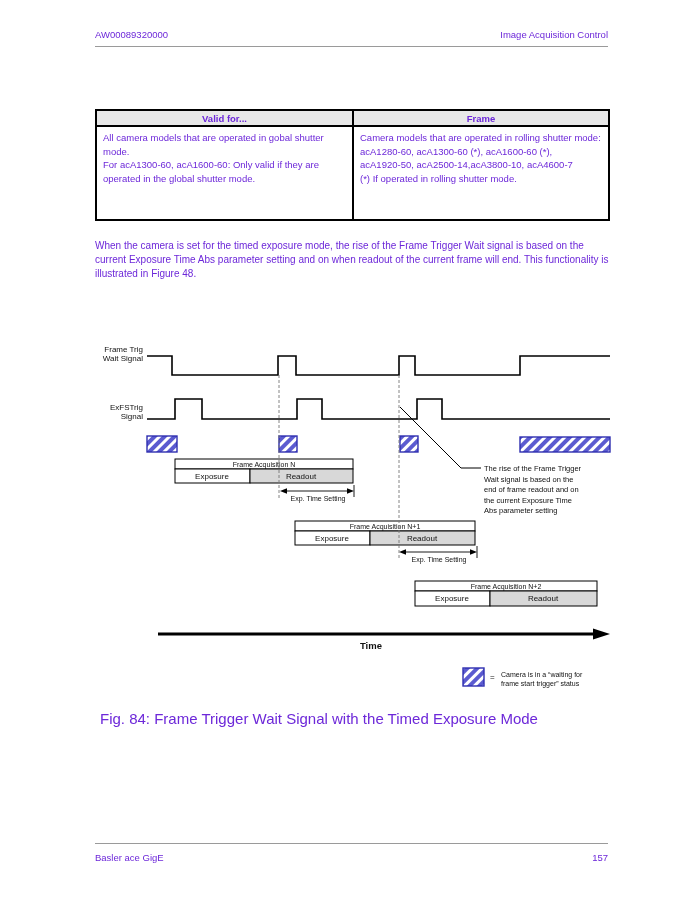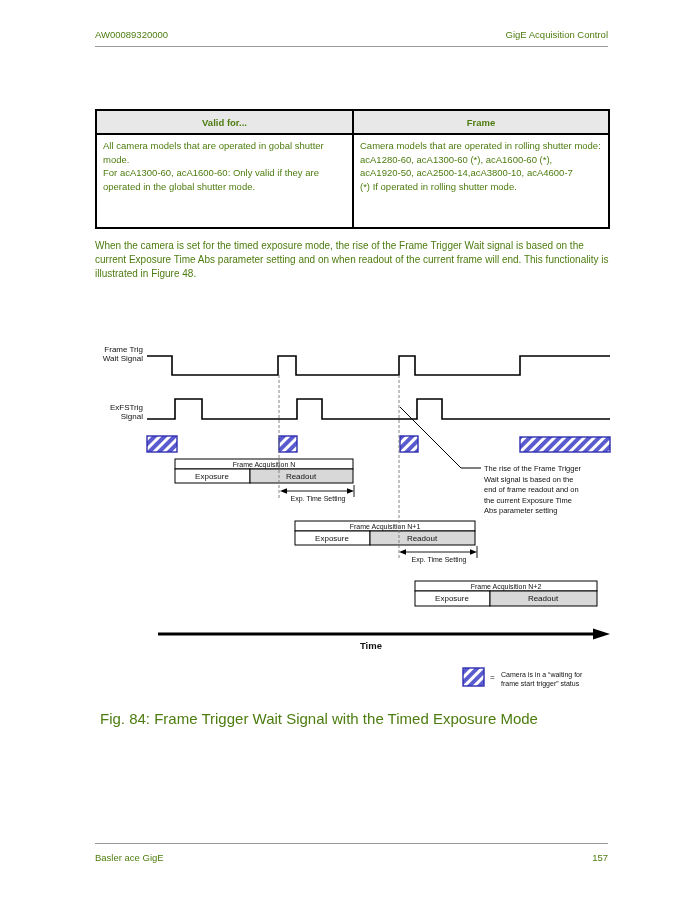--- a/index.html
+++ b/index.html
@@ -1,39 +1,39 @@
 <!DOCTYPE html>
 <html><head>
 <meta charset="utf-8">
 <style>
   * { margin:0; padding:0; box-sizing:border-box; }
   html,body { background:#fff; }
   .page {
     position:relative; width:677px; height:899px; background:#ffffff;
-    font-family:"Liberation Sans", sans-serif; color:#4d7c0f; overflow:hidden;
+    font-family:"Liberation Sans", sans-serif; color:#6d28d9; overflow:hidden;
   }
   
   .hdr-left  { position:absolute; top:29px; left:95px;  font-size:9.5px; }
   .hdr-right { position:absolute; top:29px; right:69px; font-size:9.5px; }
   .hdr-rule  { position:absolute; top:46px; left:95px; width:513px; border-top:1px solid #9a9a9a; }
   .ftr-rule  { position:absolute; top:843px; left:95px; width:513px; border-top:1px solid #9a9a9a; }
   .ftr-left  { position:absolute; top:852px; left:95px;  font-size:9.5px; }
   .ftr-right { position:absolute; top:852px; right:69px; font-size:9.5px; }
   
   .title { position:absolute; top:74px; left:95px; font-weight:bold; font-size:13.5px; }
   .title .sub { font-size:11.5px; }
   
   .spec-table {
     position:absolute; top:109px; left:95px; width:513px;
     border-collapse:collapse; table-layout:fixed;
   }
   .spec-table th, .spec-table td { border:2px solid #000; }
   .spec-table th {
     background:#e8e8e8; font-size:9.5px; font-weight:bold;
-    height:24px; text-align:center; vertical-align:middle;
+    height:16px; text-align:center; vertical-align:middle;
   }
   .spec-table td {
     font-size:9.5px; line-height:13.5px; vertical-align:top;
     padding:4px 6px 5px 6px; height:94px;
   }
   .spec-table td p { margin:0; }
   
   .bodytext { position:absolute; left:95px; width:518px; font-size:10px; line-height:14px; }
   .p1 { top:239px; }
   .p2 { top:292px; }
@@ -41,21 +41,21 @@
   .diagram { position:absolute; top:340px; left:0; }
   .caption { position:absolute; top:710px; left:100px; font-size:15px; }
   svg text { font-family:"Liberation Sans", sans-serif; fill:#111; }
 </style>
 </head>
 <body>
 
 <div class="page">
 
   <div class="hdr-left">AW00089320000</div>
-  <div class="hdr-right">GigE Acquisition Control</div>
+  <div class="hdr-right">Image Acquisition Control</div>
   <div class="hdr-rule"></div>
 
 
   <table class="spec-table">
     <colgroup>
         <col style="width:257px">
         <col style="width:256px">
       </colgroup>
     <tbody>
         <tr>

